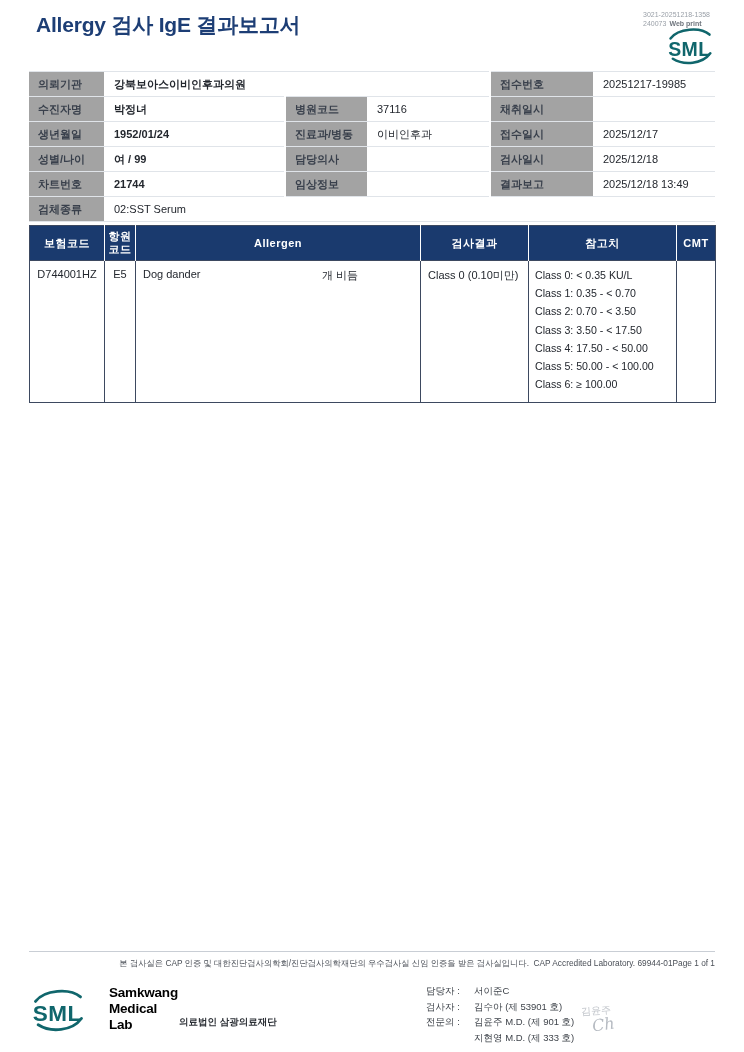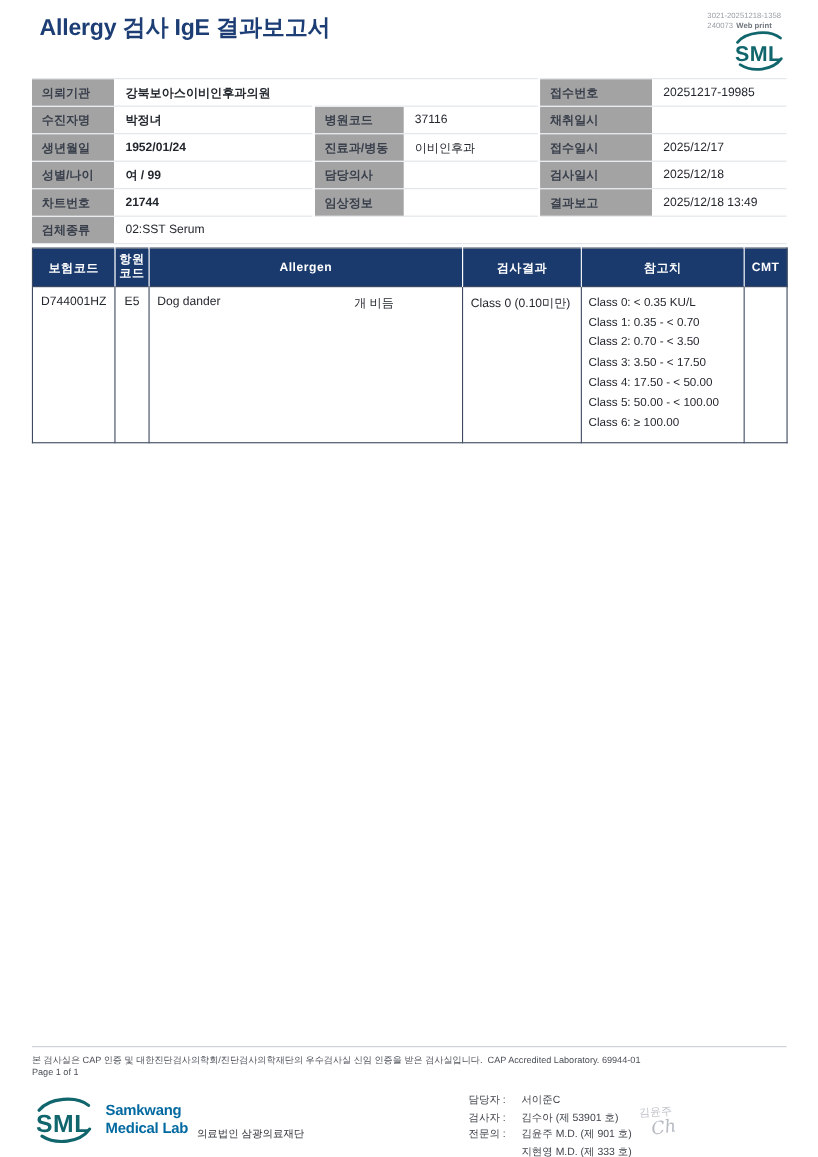--- a/index.html
+++ b/index.html
@@ -41,27 +41,27 @@
   }
   .result-table th:first-child{border-left:1px solid #3d4960;}
   .result-table th .two-line{line-height:13px;display:block;}
   .result-table td{border:1px solid #3d4960;vertical-align:top;height:134px;padding:0;}
   .rt-center{text-align:center;padding-top:7px !important;}
   .allergen-inner{display:flex;justify-content:space-between;padding:7px 62px 0 7px;}
   .result-inner{padding:7px 6px 0 7px;}
   .ref-inner{padding:5px 6px 0 6px;line-height:18.2px;font-size:10.6px;white-space:nowrap;}
   
   .footer{position:absolute;left:29px;width:686px;top:951px;border-top:1px solid #c9ced5;padding-top:6px;}
-  .disclaimer-row{display:flex;justify-content:center;font-size:8.3px;color:#4a4f57;white-space:pre;flex-direction:column;}
+  .disclaimer-row{display:flex;justify-content:flex-end;font-size:8.3px;color:#4a4f57;white-space:pre;}
   .footer-main{position:relative;margin-top:14px;display:flex;align-items:flex-start;}
   .logo-block{display:flex;align-items:center;width:150px;margin-top:2px;}
   .f-logo{width:58px;height:45px;flex:0 0 auto;}
-  .logo-text{margin-left:9px;color:#0369a1;font-size:13.5px;font-weight:600;line-height:16px;letter-spacing:-0.2px;}
+  .logo-text{margin-left:22px;color:#000000;font-size:13.5px;font-weight:600;line-height:16px;letter-spacing:-0.2px;}
   .company-block{font-size:9.5px;color:#3f444b;line-height:15.5px;width:247px;white-space:pre;}
-  .company-name{font-weight:400;color:#2a2e34;}
+  .company-name{font-weight:700;color:#2a2e34;}
   .staff-block{font-size:9.5px;color:#3f444b;line-height:15.5px;display:grid;grid-template-columns:44px auto;column-gap:4px;align-content:start;}
   .signature-name{position:absolute;left:552px;top:52px;color:#c0c4ca;font-size:10px;transform:rotate(-4deg);}
   .signature-scribble{position:absolute;left:563px;top:63px;color:#b6bbc2;font-size:16px;font-family:"DejaVu Serif",serif;font-style:italic;transform:rotate(-8deg);}
 </style>
 </head>
 <body>
 
 <div class="print-meta">
   <div>3021-20251218-1358</div>
   <div><span>240073</span><span class="pm-type">Web print</span></div>

